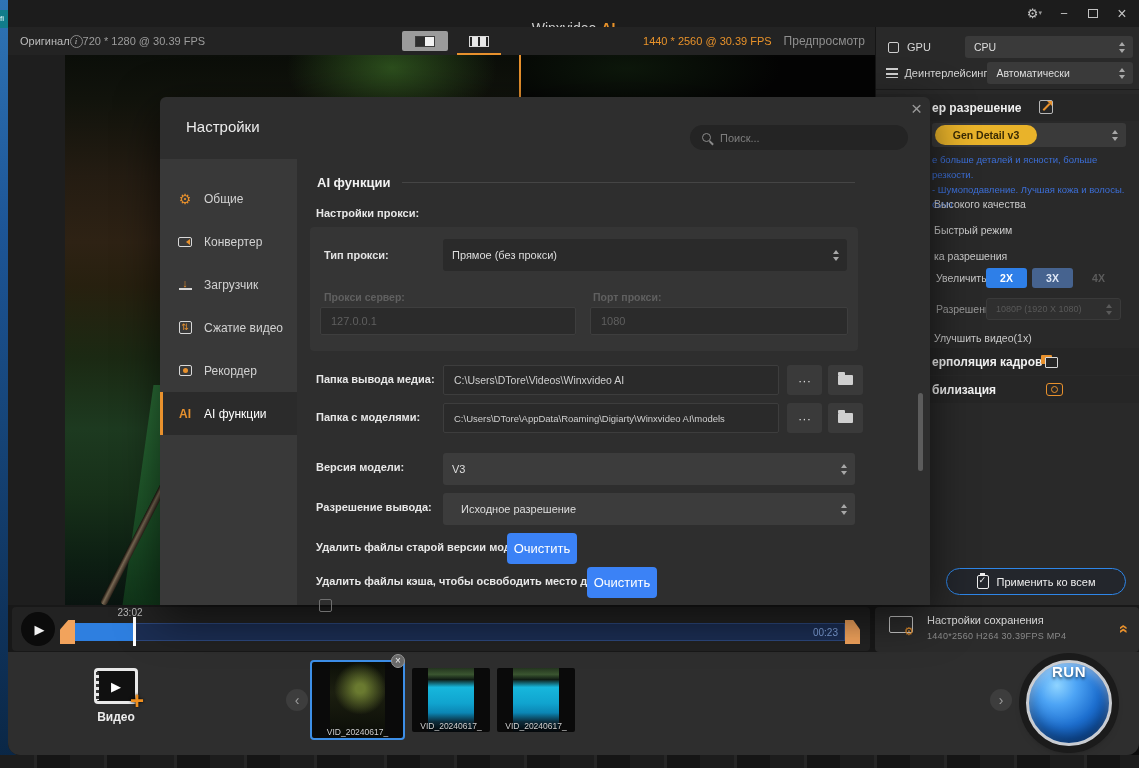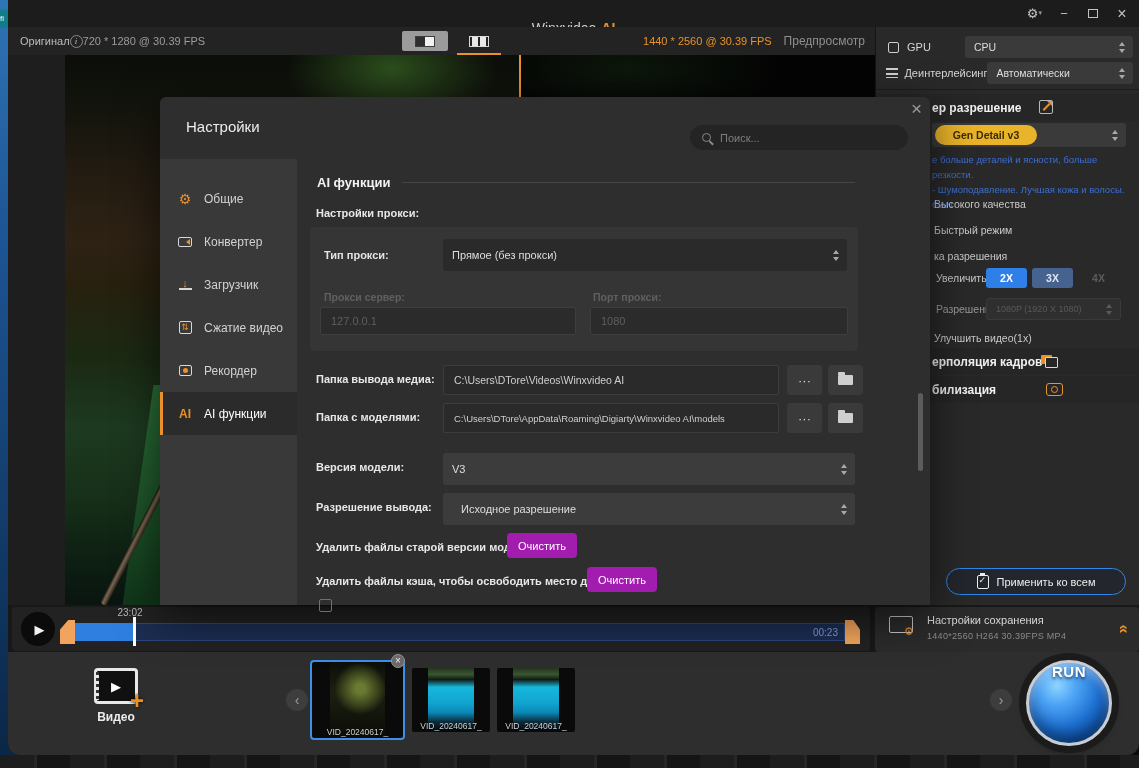--- a/index.html
+++ b/index.html
@@ -182,21 +182,21 @@
   .pb-type-label{position:absolute;left:14px;top:22px;font-size:11px;font-weight:bold;color:#e3e3e3;}
   .pb-type-sel{position:absolute;left:133px;top:12px;width:404px;height:32px;background:#2a2a2a;font-size:11px;align-items:center;}
   .pb-lbl-dis{position:absolute;top:64px;font-size:10.5px;font-weight:bold;color:#606060;}
   .pb-input{position:absolute;top:80px;height:28px;background:#2b2b2b;border:1px solid #3e3e3e;border-radius:2px;color:#5f5f5f;font-size:11px;display:flex;align-items:center;padding-left:10px;}
   .f-label{position:absolute;left:19px;font-size:11px;font-weight:bold;color:#e8e8e8;}
   .f-input{position:absolute;left:146px;width:336px;height:30px;background:#2a2a2a;border:1px solid #3d3d3d;border-radius:2px;color:#cfcfcf;font-size:10.5px;display:flex;align-items:center;padding-left:10px;white-space:nowrap;overflow:hidden;}
   .f-btn{position:absolute;width:35px;height:30px;background:#3a3a3a;border-radius:3px;color:#d8d8d8;display:flex;align-items:center;justify-content:center;font-size:13px;}
   .folder-icon{width:15px;height:10px;background:#cfcfcf;border-radius:1px;position:relative;}
   .folder-icon::before{content:"";position:absolute;top:-3px;left:0;width:7px;height:3px;background:#cfcfcf;border-radius:1px 1px 0 0;}
   .v-sel{position:absolute;left:146px;width:412px;height:32px;background:#3c3c3c;font-size:11px;}
-  .clear-btn{position:absolute;width:70px;height:25px;background:#a21caf;border-radius:4px;color:#fff;font-size:11px;display:flex;align-items:center;justify-content:center;}
+  .clear-btn{position:absolute;width:70px;height:31px;background:#3b82f6;border-radius:4px;color:#fff;font-size:13px;display:flex;align-items:center;justify-content:center;}
   .partial-cb{position:absolute;left:22px;top:440px;width:13px;height:13px;border:1px solid #6f6f6f;border-radius:2px;}
   .dlg-scroll{position:absolute;right:7px;top:296px;width:5px;height:78px;background:#5c5c5c;border-radius:3px;}
 </style>
 </head>
 <body>
 
 <div class="screen">
 
   <div class="desktop-strip">
     <div class="desktop-icon">fi</div>

